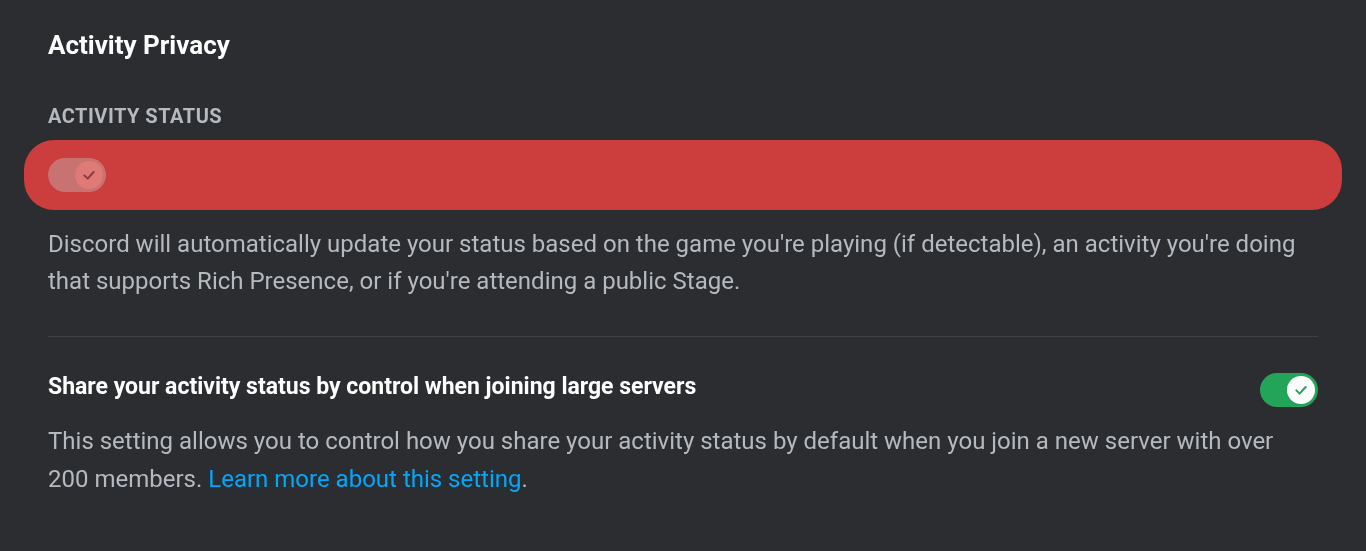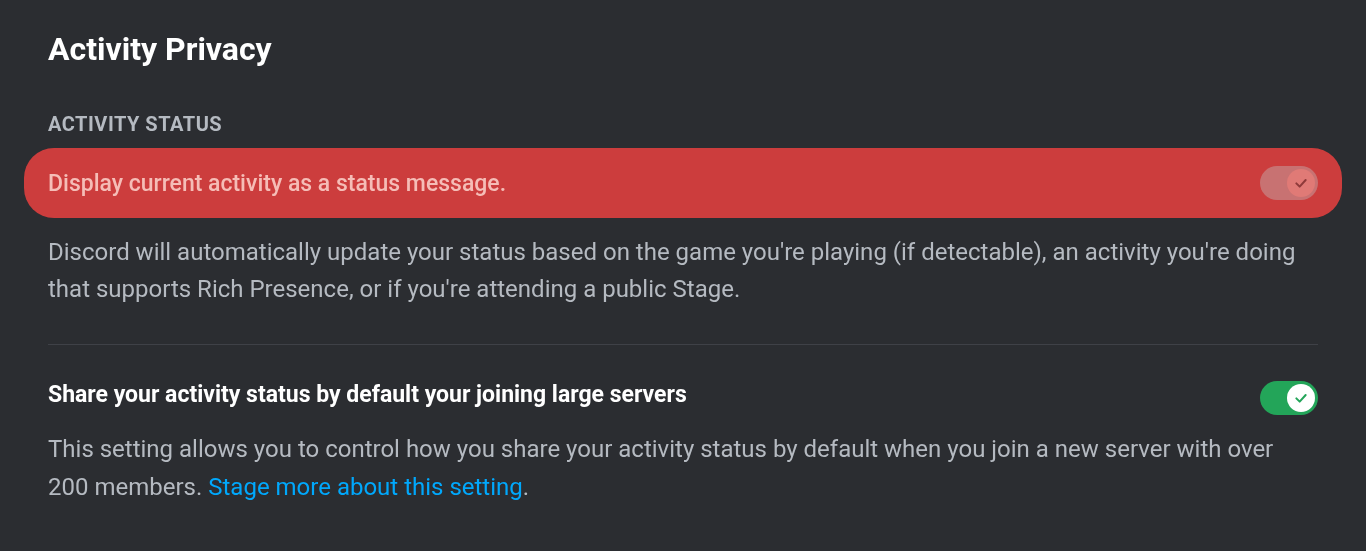--- a/index.html
+++ b/index.html
@@ -10,21 +10,21 @@
   body {
     background: #2b2d31;
     font-family: -apple-system, BlinkMacSystemFont, "Segoe UI", Roboto, Helvetica, Arial, sans-serif;
     width: 1366px;
     height: 551px;
     overflow: hidden;
     padding: 30px 48px 0 48px;
     color: #dbdee1;
   }
   .page-title {
-    font-size: 32px;
+    font-size: 26px;
     font-weight: 700;
     color: #ffffff;
     margin-bottom: 44px;
   }
   .section-header {
     font-size: 20px;
     font-weight: 700;
     letter-spacing: 0.5px;
     color: #b5bac1;
     text-transform: uppercase;
@@ -115,40 +115,39 @@
   }
 </style>
 </head>
 <body>
 
 <h1 class="page-title">Activity Privacy</h1>
 
 <div class="section-header">ACTIVITY STATUS</div>
 
 <div class="highlight-row">
-  <div class="setting-title">Display current activity as a status message.</div>
   <div class="toggle toggle-highlight">
     <div class="toggle-knob">
       <svg class="check-svg" viewBox="0 0 24 24" fill="none">
         <path d="M5 12.5L10 17.5L19 7.5" stroke-width="3" stroke-linecap="round" stroke-linejoin="round"></path>
       </svg>
     </div>
   </div>
 </div>
 
 <p class="setting-desc">Discord will automatically update your status based on the game you're playing (if detectable), an activity you're doing that supports Rich Presence, or if you're attending a public Stage.</p>
 
 <hr class="divider">
 
 <div class="setting-row">
-  <div class="setting-title">Share your activity status by default your joining large servers</div>
+  <div class="setting-title">Share your activity status by control when joining large servers</div>
   <div class="toggle toggle-on">
     <div class="toggle-knob">
       <svg class="check-svg" viewBox="0 0 24 24" fill="none">
         <path d="M5 12.5L10 17.5L19 7.5" stroke-width="3" stroke-linecap="round" stroke-linejoin="round"></path>
       </svg>
     </div>
   </div>
 </div>
 
 <p class="setting-desc">
-  <span>This setting allows you to control how you share your activity status by default when you join a new server with over 200 members. </span><a class="link">Stage more about this setting</a><span>.</span>
+  <span>This setting allows you to control how you share your activity status by default when you join a new server with over 200 members. </span><a class="link">Learn more about this setting</a><span>.</span>
 </p>
 
 </body></html>

